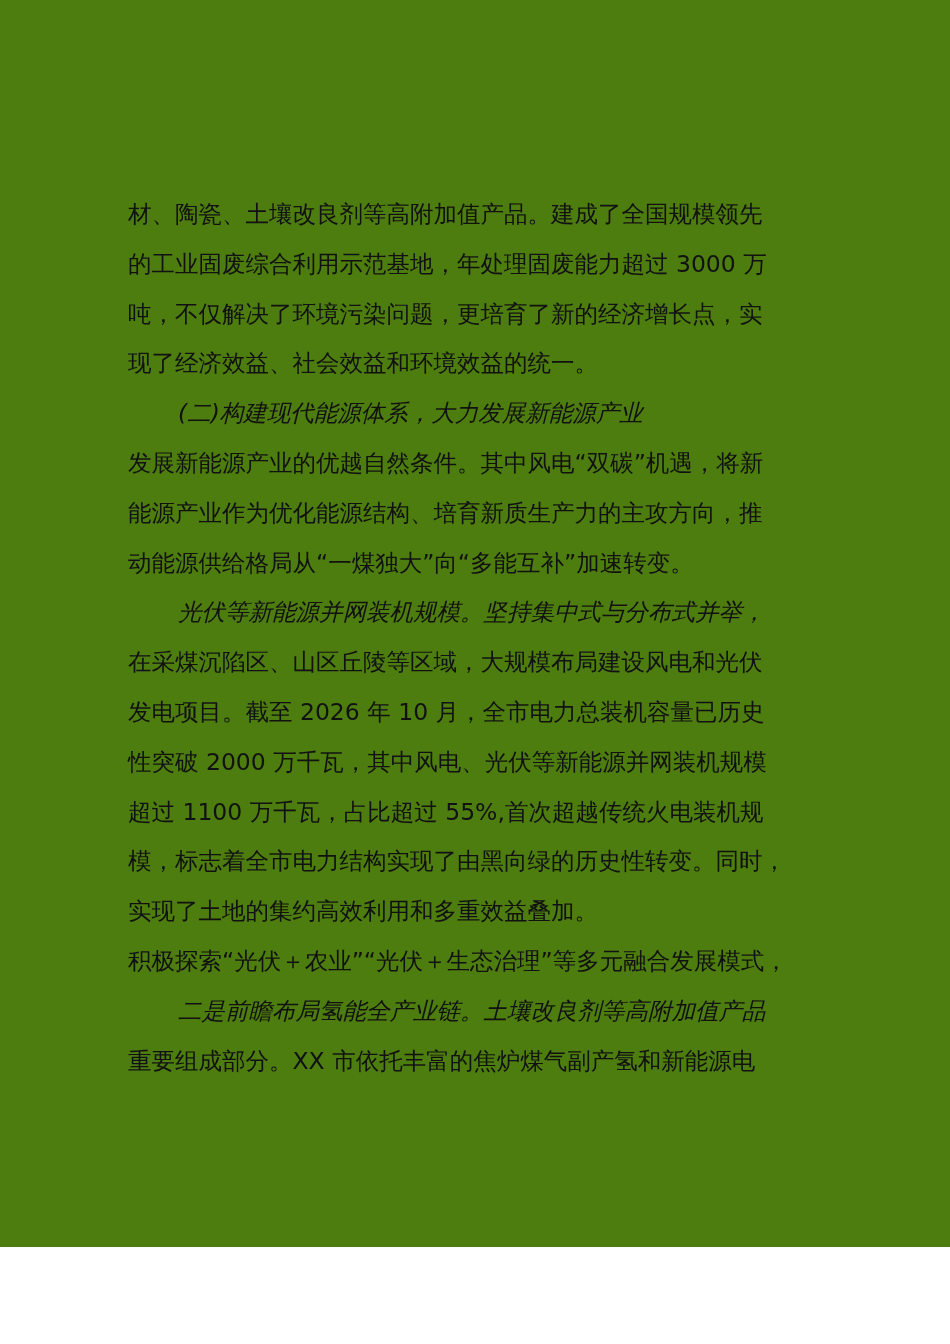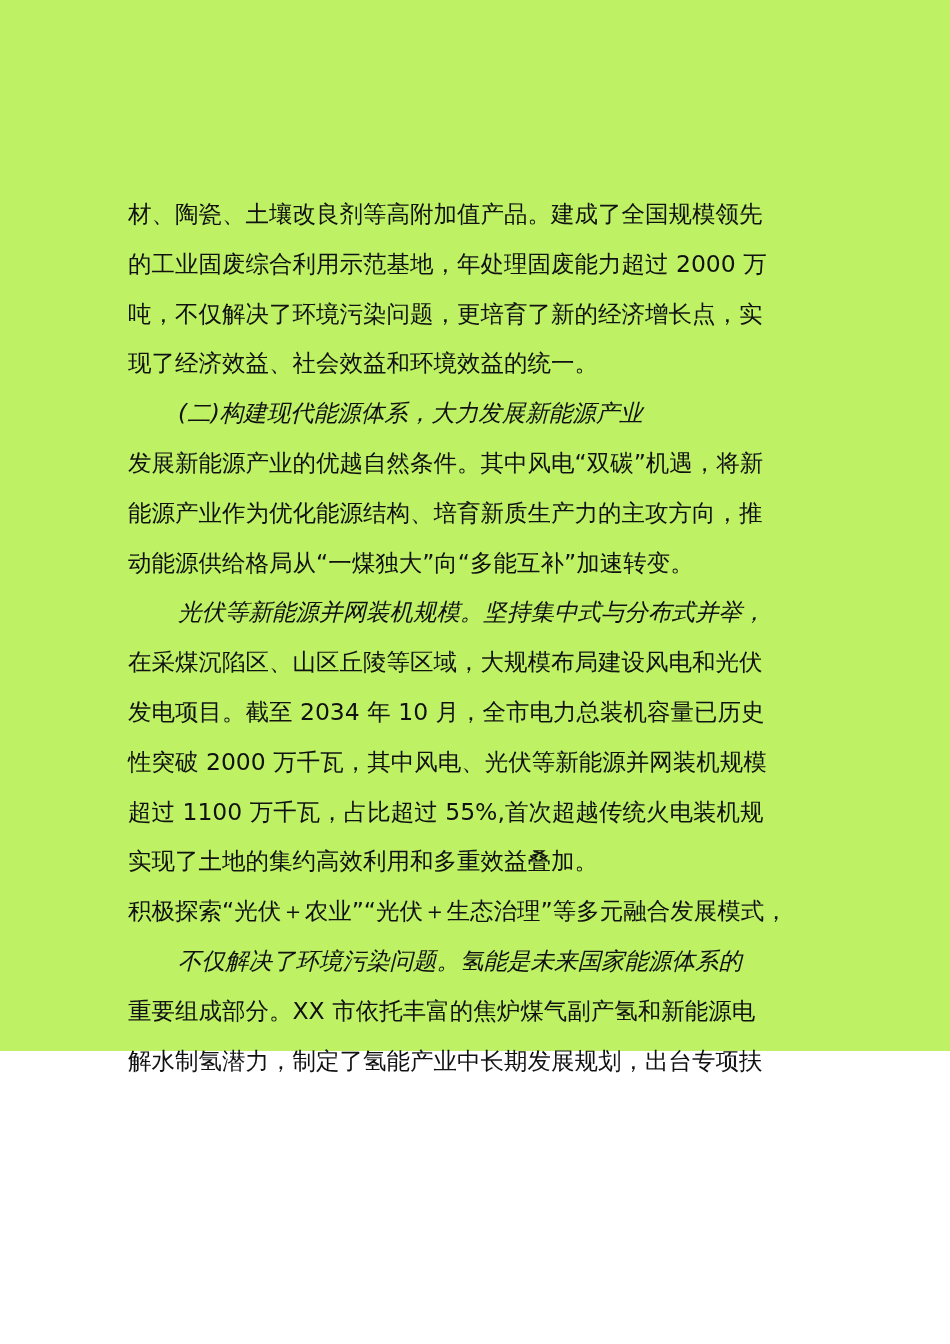--- a/index.html
+++ b/index.html
@@ -1,41 +1,41 @@
 <!DOCTYPE html>
 <html><head>
 <meta charset="utf-8">
 <style>
   html, body { margin: 0; padding: 0; background: #ffffff; }
   body { width: 950px; height: 1344px; position: relative; overflow: hidden; }
-  .page { position: absolute; left: 0; top: 0; width: 950px; height: 1051px; background: #bef264; }
+  .page { position: absolute; left: 0; top: 0; width: 950px; height: 1247px; background: #4d7c0f; }
   .body-text {
     position: absolute; left: 128px; top: 190px; width: 720px;
     font-family: "DejaVu Sans", sans-serif; font-size: 23.5px; color: #111;
   }
   .line { height: 49.8px; line-height: 49.8px; white-space: nowrap; }
   .indent { padding-left: 50px; font-style: italic; }
 </style>
 </head>
 <body>
 
 <div class="page">
   <div class="body-text">
     <div class="line">材、陶瓷、土壤改良剂等高附加值产品。建成了全国规模领先</div>
-    <div class="line">的工业固废综合利用示范基地，年处理固废能力超过 2000 万</div>
+    <div class="line">的工业固废综合利用示范基地，年处理固废能力超过 3000 万</div>
     <div class="line">吨，不仅解决了环境污染问题，更培育了新的经济增长点，实</div>
     <div class="line">现了经济效益、社会效益和环境效益的统一。</div>
     <div class="line indent">(二)构建现代能源体系，大力发展新能源产业</div>
     <div class="line">发展新能源产业的优越自然条件。其中风电“双碳”机遇，将新</div>
     <div class="line">能源产业作为优化能源结构、培育新质生产力的主攻方向，推</div>
     <div class="line">动能源供给格局从“一煤独大”向“多能互补”加速转变。</div>
     <div class="line indent">光伏等新能源并网装机规模。坚持集中式与分布式并举，</div>
     <div class="line">在采煤沉陷区、山区丘陵等区域，大规模布局建设风电和光伏</div>
-    <div class="line">发电项目。截至 2034 年 10 月，全市电力总装机容量已历史</div>
+    <div class="line">发电项目。截至 2026 年 10 月，全市电力总装机容量已历史</div>
     <div class="line">性突破 2000 万千瓦，其中风电、光伏等新能源并网装机规模</div>
     <div class="line">超过 1100 万千瓦，占比超过 55%,首次超越传统火电装机规</div>
+    <div class="line">模，标志着全市电力结构实现了由黑向绿的历史性转变。同时，</div>
     <div class="line">实现了土地的集约高效利用和多重效益叠加。</div>
     <div class="line">积极探索“光伏＋农业”“光伏＋生态治理”等多元融合发展模式，</div>
-    <div class="line indent">不仅解决了环境污染问题。氢能是未来国家能源体系的</div>
+    <div class="line indent">二是前瞻布局氢能全产业链。土壤改良剂等高附加值产品</div>
     <div class="line">重要组成部分。XX 市依托丰富的焦炉煤气副产氢和新能源电</div>
-    <div class="line">解水制氢潜力，制定了氢能产业中长期发展规划，出台专项扶</div>
   </div>
 </div>
 
 </body></html>

